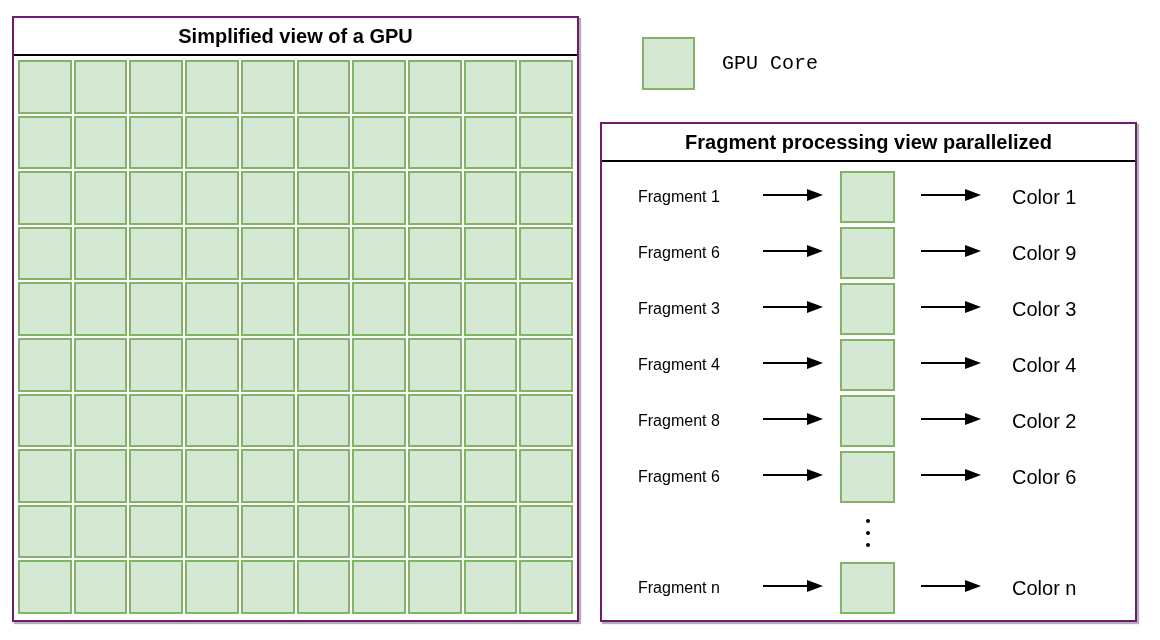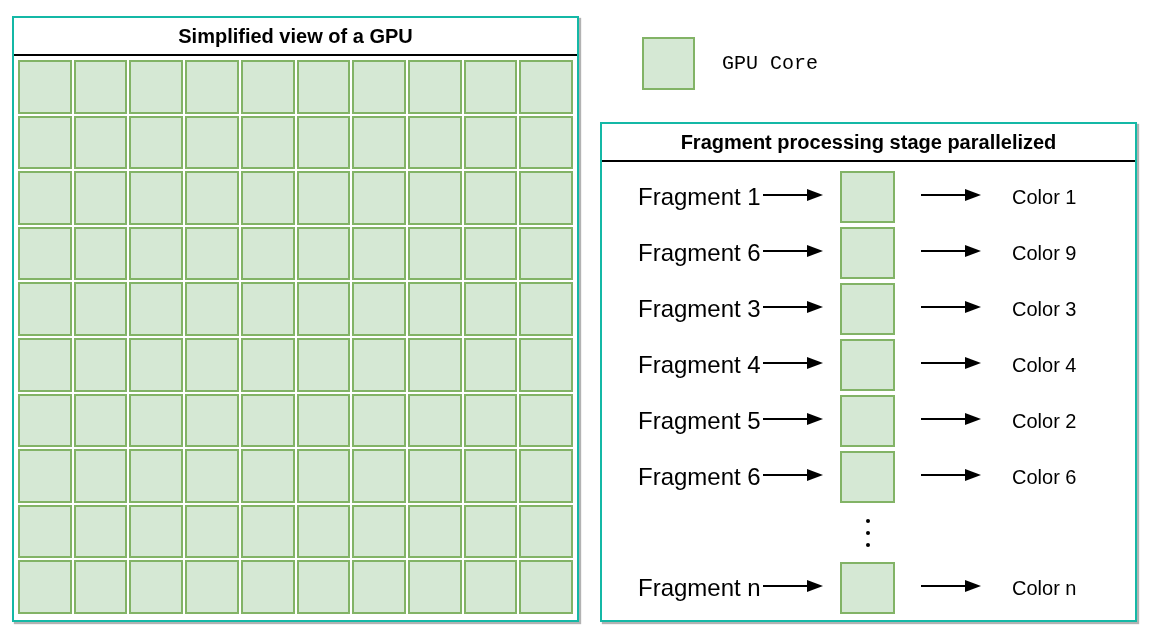--- a/index.html
+++ b/index.html
@@ -10,21 +10,21 @@
     background: #ffffff;
     font-family: "Liberation Sans", sans-serif;
     overflow: hidden;
     color: #000000;
   }
   .stage { position: relative; width: 1160px; height: 640px; }
 
   .panel {
     position: absolute;
     background: #ffffff;
-    border: 2px solid #14b8a6;
+    border: 2px solid #701a75;
     box-shadow: 2px 2px 1px rgba(0,0,0,0.30);
     box-sizing: border-box;
   }
   .panel-title {
     height: 38px;
     border-bottom: 2px solid #000000;
     display: flex;
     align-items: center;
     justify-content: center;
     font-size: 20px;
@@ -72,21 +72,21 @@
   #fragment-content { position: relative; padding-top: 7px; }
 
   .frag-row {
     height: 56px;
     display: flex;
     align-items: center;
   }
   .frag-label {
     margin-left: 36px;
     width: 116px;
-    font-size: 24px;
+    font-size: 16px;
     white-space: nowrap;
   }
   .arrow-left-seg { margin-left: 8px; flex: none; }
   .core-box {
     margin-left: 16px;
     width: 55px;
     height: 52px;
     background: #d5e8d4;
     border: 2px solid #82b366;
     box-sizing: border-box;
@@ -227,21 +227,21 @@
         <div class="core-cell"></div>
       </div>
   </div>
 
   <div id="legend">
     <div class="legend-swatch"></div>
     <div class="legend-label">GPU Core</div>
   </div>
 
   <div class="panel" id="fragment-panel">
-    <div class="panel-title">Fragment processing stage parallelized</div>
+    <div class="panel-title">Fragment processing view parallelized</div>
     <div id="fragment-content">
         <div class="frag-row">
           <span class="frag-label">Fragment 1</span>
           <span class="arrow-left-seg"><svg class="arrow" width="62" height="14" viewBox="0 0 62 14">
               <line x1="1" y1="7" x2="46" y2="7" stroke="#000000" stroke-width="2"></line>
               <path d="M 45 1 L 61 7 L 45 13 Z" fill="#000000"></path>
             </svg></span>
           <div class="core-box"></div>
           <span class="arrow-right-seg"><svg class="arrow" width="62" height="14" viewBox="0 0 62 14">
               <line x1="1" y1="7" x2="46" y2="7" stroke="#000000" stroke-width="2"></line>
@@ -282,21 +282,21 @@
               <path d="M 45 1 L 61 7 L 45 13 Z" fill="#000000"></path>
             </svg></span>
           <div class="core-box"></div>
           <span class="arrow-right-seg"><svg class="arrow" width="62" height="14" viewBox="0 0 62 14">
               <line x1="1" y1="7" x2="46" y2="7" stroke="#000000" stroke-width="2"></line>
               <path d="M 45 1 L 61 7 L 45 13 Z" fill="#000000"></path>
             </svg></span>
           <span class="color-label">Color 4</span>
         </div>
         <div class="frag-row">
-          <span class="frag-label">Fragment 5</span>
+          <span class="frag-label">Fragment 8</span>
           <span class="arrow-left-seg"><svg class="arrow" width="62" height="14" viewBox="0 0 62 14">
               <line x1="1" y1="7" x2="46" y2="7" stroke="#000000" stroke-width="2"></line>
               <path d="M 45 1 L 61 7 L 45 13 Z" fill="#000000"></path>
             </svg></span>
           <div class="core-box"></div>
           <span class="arrow-right-seg"><svg class="arrow" width="62" height="14" viewBox="0 0 62 14">
               <line x1="1" y1="7" x2="46" y2="7" stroke="#000000" stroke-width="2"></line>
               <path d="M 45 1 L 61 7 L 45 13 Z" fill="#000000"></path>
             </svg></span>
           <span class="color-label">Color 2</span>

